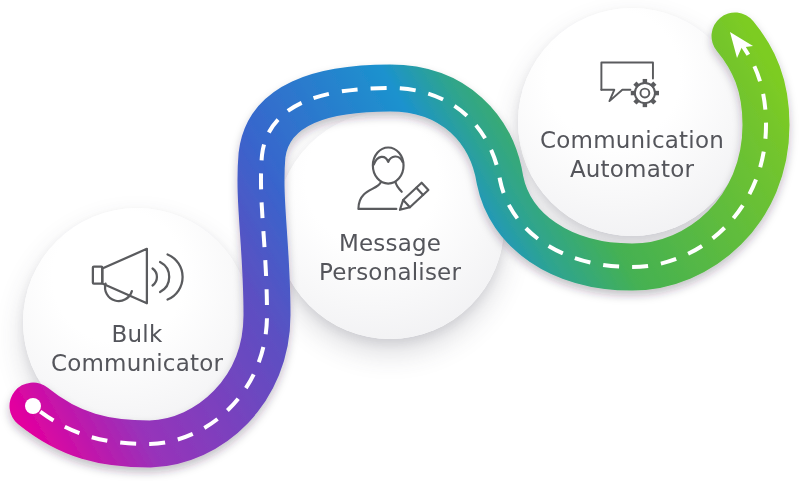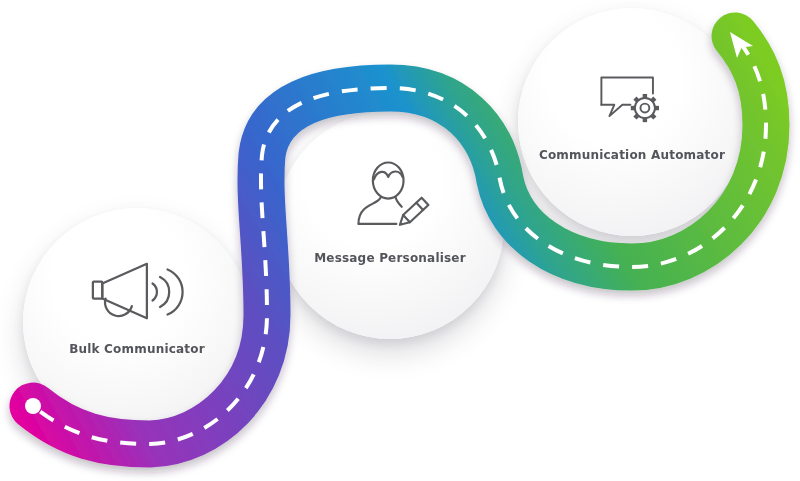--- a/index.html
+++ b/index.html
@@ -22,22 +22,22 @@
   }
   .node-1{left:23px;top:208px;}
   .node-2{left:276px;top:111px;}
   .node-3{left:518px;top:8px;}
   .node-content{display:flex;flex-direction:column;align-items:center;transform:translateY(-10px);}
   .node-3 .node-content{transform:translateY(-2px);}
   .node-icon{margin-bottom:12px;}
   .node-icon svg{display:block;stroke:#5A5B5E;fill:none;stroke-width:2.4;stroke-linecap:round;stroke-linejoin:round;}
   .node-label{
     color:#54555B;
-    font-size:12px;
-    font-weight:700;
+    font-size:23px;
+    font-weight:400;
     line-height:29px;
     text-align:center;
     width:190px;
     letter-spacing:0.2px;
   }
   
   .road-svg{position:absolute;left:0;top:0;z-index:3;pointer-events:none;}
 </style>
 </head>
 <body>

